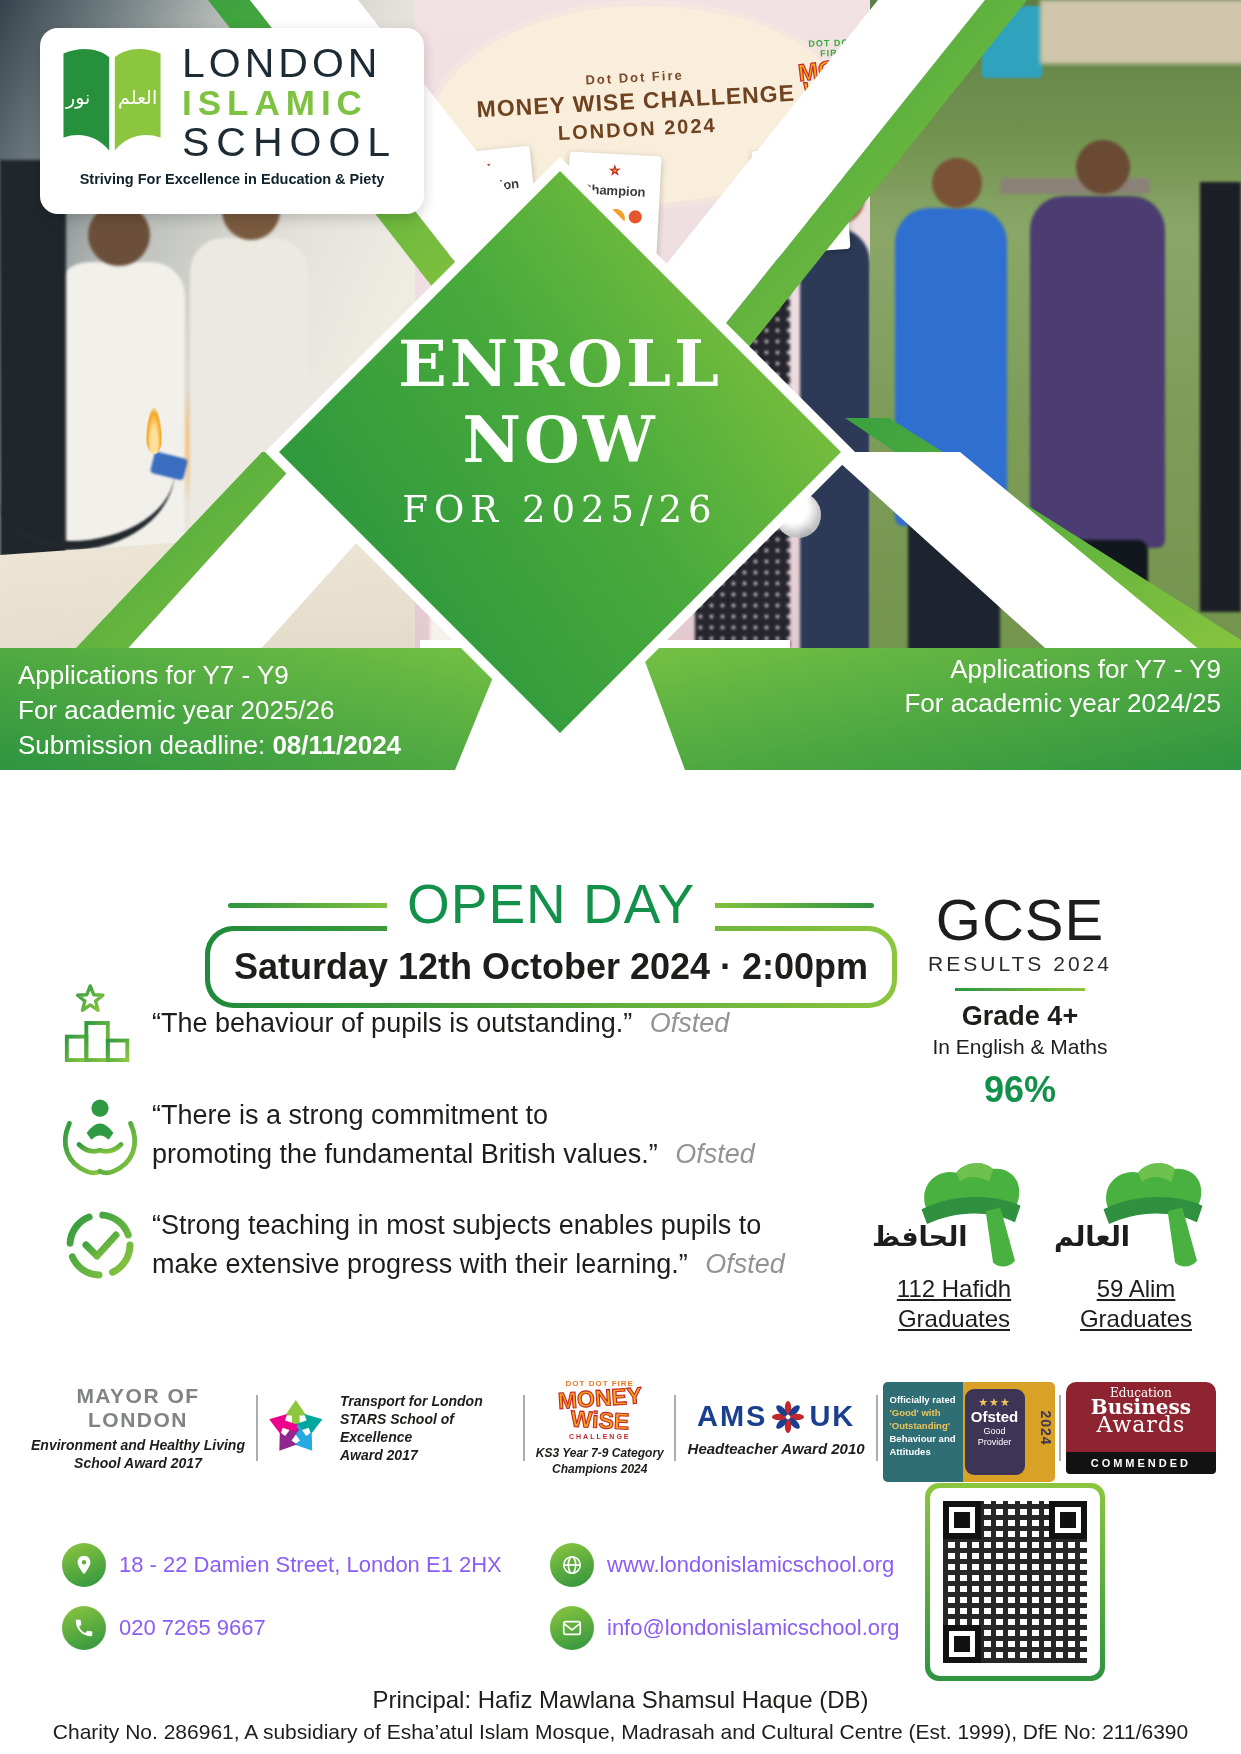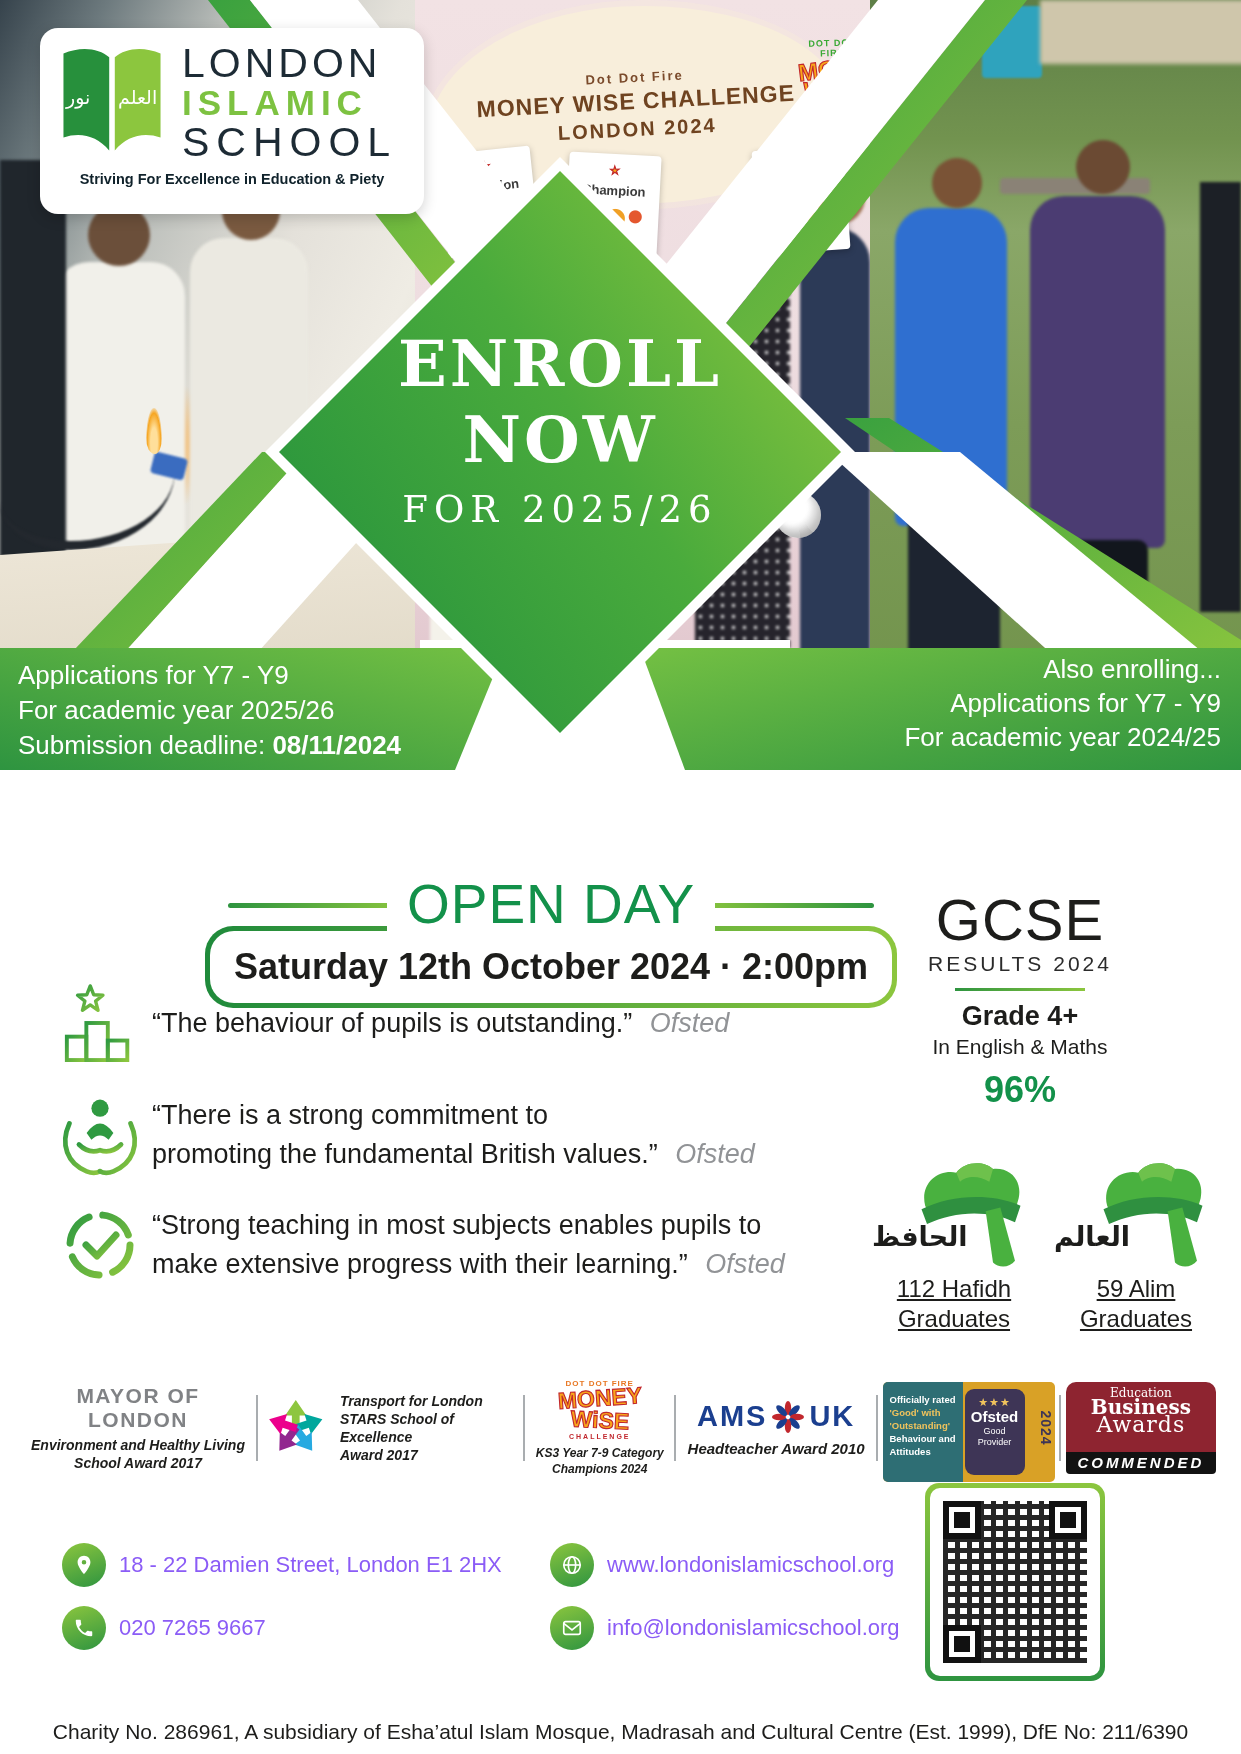--- a/index.html
+++ b/index.html
@@ -149,22 +149,22 @@
   .of-stars { font-size:11px; color:#f0c35c; letter-spacing:1px; line-height:12px; }
   .of-name { font-size:15px; font-weight:700; line-height:18px; }
   .of-small { font-size:9px; line-height:11px; }
   .of-year { position:absolute; right:-9px; top:38px; transform:rotate(90deg); font-size:14px; font-weight:800; color:#3e3556; letter-spacing:1px; }
   .award-eba { width:150px; }
   .eba-top { background:#8e2430; border-radius:10px 10px 0 0; height:70px; color:#fff; text-align:center;
     font-family:"DejaVu Serif", serif; padding-top:5px; line-height:1; }
   .eba-w1 { font-size:12px; display:block; }
   .eba-w2 { font-size:20px; font-weight:700; display:block; margin-top:-2px; }
   .eba-w3 { font-size:22px; display:block; margin-top:-3px; letter-spacing:1px; }
-  .eba-badge { background:#121212; height:22px; color:#fff; font-size:15px; font-weight:700; letter-spacing:3px;
-    text-align:center; line-height:22px; border-radius:0 0 4px 4px;font-style:italic; }
+  .eba-badge { background:#121212; height:22px; color:#fff; font-size:11px; font-weight:700; letter-spacing:3px;
+    text-align:center; line-height:22px; border-radius:0 0 4px 4px; }
 
   
   .contact-item { position:absolute; display:flex; align-items:center; gap:13px; }
   .c-icon { width:44px; height:44px; border-radius:50%; background:linear-gradient(160deg,#8cc63e,#2e9440);
     display:flex; align-items:center; justify-content:center; flex:0 0 auto; }
   .c-label { font-size:22px; font-weight:400; color:#8b5cf6; }
   .ci-1 { left:62px; top:1543px; }
   .ci-2 { left:62px; top:1606px; }
   .ci-3 { left:550px; top:1543px; }
   .ci-4 { left:550px; top:1606px; }
@@ -328,21 +328,20 @@
 
     <div class="banner-text banner-text-left">
       <div>Applications for Y7 - Y9</div>
       <div>For academic year 2025/26</div>
       <div>
         <span>Submission deadline:</span>
         <span class="bt-bold">08/11/2024</span>
       </div>
     </div>
     <div class="banner-text banner-text-right">
-      <div>Also enrolling...</div>
       <div>Applications for Y7 - Y9</div>
       <div>For academic year 2024/25</div>
     </div>
   </div>
 
   <div class="od-line od-line-left"></div>
   <div class="od-line od-line-right"></div>
   <div class="od-title-wrap">
     <span class="od-title">OPEN DAY</span>
   </div>
@@ -622,15 +621,16 @@
 
   <div class="qr-box">
     <div class="qr-inner">
       <div class="qr-noise"></div>
       <div class="qr-f qr-f1"></div>
       <div class="qr-f qr-f2"></div>
       <div class="qr-f qr-f3"></div>
     </div>
   </div>
 
+  <div class="footer-principal">Principal: Hafiz Mawlana Shamsul Haque (DB)</div>
   <div class="footer-charity">Charity No. 286961, A subsidiary of Esha’atul Islam Mosque, Madrasah and Cultural Centre (Est. 1999), DfE No: 211/6390</div>
 
 </div>
 
 </body></html>

